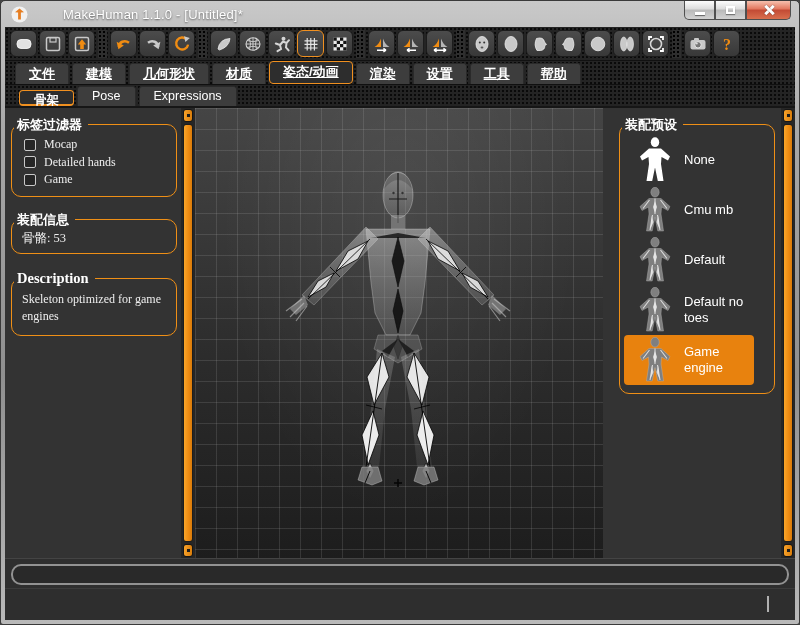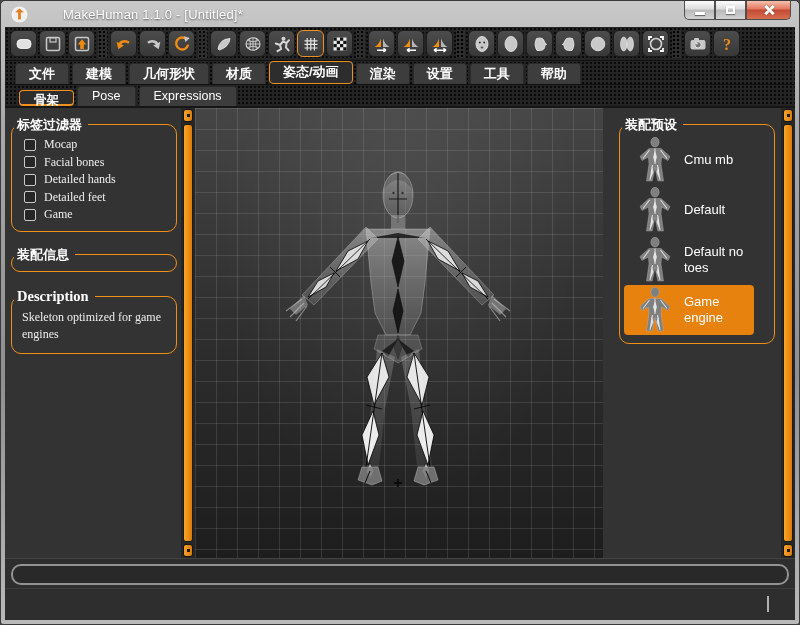--- a/index.html
+++ b/index.html
@@ -38,21 +38,21 @@
   .tbtn { width:27px; height:27px; margin:0 1px; border-radius:6px; border:1px solid #1c1c1c;
     background:linear-gradient(180deg,#4c4c4c,#383838); display:flex; align-items:center; justify-content:center; cursor:pointer; }
   .tbtn.active { border:1px solid #f09020; }
   .tsep { width:9px; height:28px; margin:0 2px;
     background-image:radial-gradient(circle,#000 1.3px, transparent 1.5px); background-size:4px 4px; background-color:#2e2e2e; }
   .ticon svg { display:block; }
 
   
   .tabbar { height:24px; display:flex; align-items:flex-end; padding:0 0 0 10px; border-bottom:1px solid #101010; }
   .tab { height:21px; line-height:19px; padding:0 13px; margin-right:3px; background:#3d3d3d; color:#fff;
-    font-size:13px; font-weight:bold; border:1px solid #2a2a2a; border-bottom:none; border-radius:3px 3px 0 0; cursor:pointer; }
+    font-size:13px; font-weight:bold; border:1px solid #2a2a2a; border-bottom:none; border-radius:3px 3px 0 0; cursor:pointer;text-decoration:underline; }
   .tab.active { background:#2d2d2d; border:1px solid #f09020; border-radius:4px; height:23px; }
   .subtabbar { height:23px; display:flex; align-items:flex-end; padding:0 0 0 14px; border-bottom:2px solid #161616; }
   .subtab { height:20px; line-height:18px; padding:0 14px; margin-right:3px; background:#3d3d3d; color:#fff;
     font-size:12.5px; border:1px solid #2a2a2a; border-bottom:none; border-radius:3px 3px 0 0; cursor:pointer; }
   .subtab.active { background:#2d2d2d; border:1px solid #f09020; border-bottom:2px solid #f09020; border-radius:4px; height:16px; font-weight:bold; }
 
   
   .content { flex:1; display:flex; min-height:0; }
   .side-panel { background:#333; position:relative; }
   .left-panel  { width:176px; padding:2px 4px 0 6px; }
@@ -347,38 +347,31 @@
       <div class="side-panel left-panel">
         <div class="groupbox gb-tagfilter">
           <span class="gtitle">标签过滤器</span>
           <div id="tag-filter-options">
               <div class="chk-row">
                 <span class="chk"></span>
                 <span class="chk-label">Mocap</span>
               </div>
               <div class="chk-row">
                 <span class="chk"></span>
-                <span class="chk-label">Facial bones</span>
-              </div>
-              <div class="chk-row">
-                <span class="chk"></span>
                 <span class="chk-label">Detailed hands</span>
-              </div>
-              <div class="chk-row">
-                <span class="chk"></span>
-                <span class="chk-label">Detailed feet</span>
               </div>
               <div class="chk-row">
                 <span class="chk"></span>
                 <span class="chk-label">Game</span>
               </div>
             </div>
         </div>
         <div class="groupbox gb-riginfo">
           <span class="gtitle">装配信息</span>
+          <div class="bones-text serif">骨骼: 53</div>
         </div>
         <div class="groupbox gb-desc">
           <span class="gtitle serif">Description</span>
           <div class="desc-text serif">Skeleton optimized for game engines</div>
         </div>
       </div>
 
       <div class="vscroll">
         <div class="sbtn"></div>
         <div class="sthumb"></div>
@@ -451,20 +444,29 @@
           <path d="M148 308 L153 320" stroke="#000" stroke-width="0.9"></path>
 
           <path d="M116 320 H124 M120 316 V324" stroke="#050505" stroke-width="1.5"></path>
         </svg>
       </div>
 
       <div class="side-panel right-panel">
         <div class="groupbox gb-presets">
           <span class="gtitle">装配预设</span>
           <div id="preset-list">
+              <div class="preset-row">
+                <span class="preset-icon"><svg viewBox="0 0 36 46" width="38" height="46">
+                    <g fill="#fff">
+                      <ellipse cx="18" cy="5.2" rx="4.2" ry="4.9"></ellipse>
+                      <path d="M12 11.5 L24 11.5 L33 19.5 L31 23.5 L24.5 20 L24 27 L26.5 44 L20.8 44 L18 30.5 L15.2 44 L9.5 44 L12 27 L11.5 20 L5 23.5 L3 19.5 Z"></path>
+                    </g>
+                  </svg></span>
+                <span class="preset-label">None</span>
+              </div>
               <div class="preset-row">
                 <span class="preset-icon"><svg viewBox="0 0 36 46" width="38" height="46">
                     <g fill="#7f7f7f" stroke="#b9b9b9" stroke-width="0.4">
                       <ellipse cx="18" cy="5.2" rx="4.2" ry="4.9"></ellipse>
                       <path d="M12 11.5 L24 11.5 L33 19.5 L31 23.5 L24.5 20 L24 27 L26.5 44 L20.8 44 L18 30.5 L15.2 44 L9.5 44 L12 27 L11.5 20 L5 23.5 L3 19.5 Z"></path>
                     </g>
                     <path d="M18 11.5 V27 M12.5 13 L6 21.5 M23.5 13 L30 21.5 M15.5 28 L13 43 M20.5 28 L23 43" stroke="#ececec" stroke-width="1.1" fill="none" opacity="0.85"></path>
                     <path d="M18 14 L20 20 L18 26 L16 20 Z M14.8 29 L16.5 35 L13.5 42 Z M21.2 29 L19.5 35 L22.5 42 Z" fill="#f2f2f2" opacity="0.8"></path>
                   </svg></span>
                 <span class="preset-label">Cmu mb</span>

